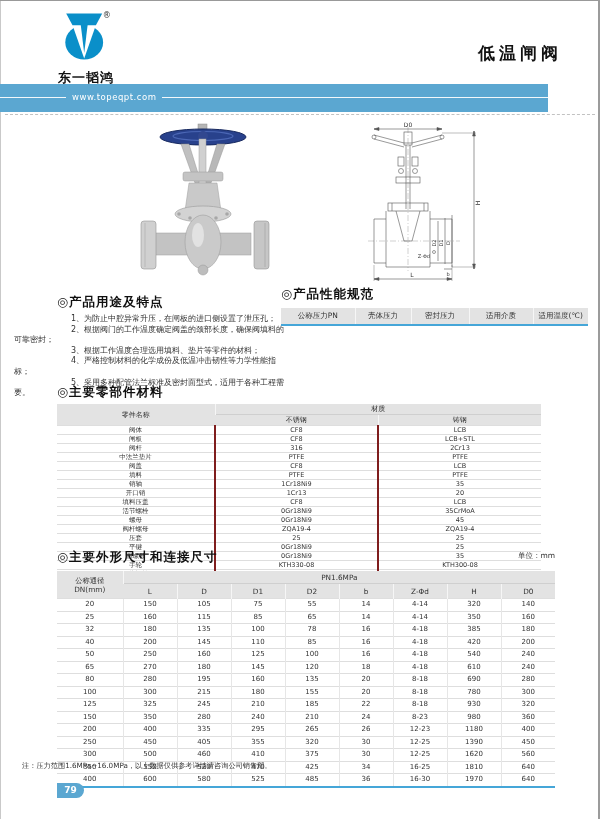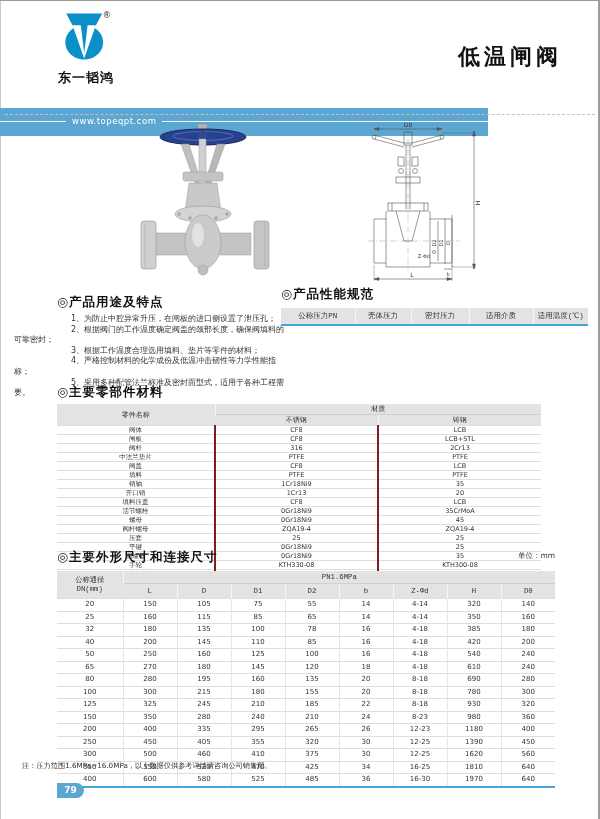--- a/index.html
+++ b/index.html
@@ -3,37 +3,37 @@
 <meta charset="utf-8">
 <style>
   html,body{margin:0;padding:0;background:#fff;}
   body{width:600px;height:819px;position:relative;overflow:hidden;
        font-family:"DejaVu Sans","Liberation Sans",sans-serif;color:#222;
        box-shadow:inset -2px 0 0 #9b9b9b, inset 0 1px 0 #999, inset 1px 0 0 #c9c9c9;}
 
   
   .logo-block{position:absolute;left:50px;top:10px;width:72px;text-align:center;}
   .brand-name{font-size:13px;font-weight:bold;color:#111;letter-spacing:1px;margin-top:1px;}
-  .page-title{position:absolute;right:38px;top:42px;font-size:22px;font-weight:bold;
+  .page-title{position:absolute;right:38px;top:42px;font-size:17px;font-weight:bold;
               color:#111;letter-spacing:4px;}
-  .topbar{position:absolute;left:0;top:84px;width:488px;height:28px;background:#5ba7d1;margin-top:24px;}
+  .topbar{position:absolute;left:0;top:84px;width:548px;height:28px;background:#5ba7d1;}
   .topbar .bar-line{position:absolute;left:0;right:0;top:13px;height:1px;background:#f2f8fb;}
   .topbar .url{position:absolute;left:66px;top:8px;z-index:1;background:#5ba7d1;
                padding:0 6px;color:#fff;font-size:8.5px;letter-spacing:.5px;}
   .dotline{position:absolute;left:5px;right:5px;top:114px;border-top:1px dashed #c2c2c2;}
 
   
   .photo{position:absolute;left:132px;top:121px;}
   .drawing{position:absolute;left:346px;top:119px;}
 
   
   .sec-head{font-size:12.5px;font-weight:bold;color:#101010;letter-spacing:1px;}
   table{border-collapse:collapse;table-layout:fixed;}
   th,td{font-weight:normal;text-align:center;vertical-align:middle;padding:0;}
-  .thd{background:#e3e3e3;font-family:Liberation Mono, monospace;}
+  .thd{background:#e3e3e3;}
   .accent-bottom{border-bottom:2px solid #45a6d8;}
 
   
   .sec-features{position:absolute;left:14px;top:294px;width:273px;}
   .sec-features .sec-head{margin-left:43px;}
   .feat-item{font-size:8px;line-height:10.6px;color:#333;text-indent:57px;margin:0;}
   .sec-features .feat-list{margin-top:3px;}
 
   
   .sec-perf{position:absolute;left:281px;top:286px;width:307px;}

